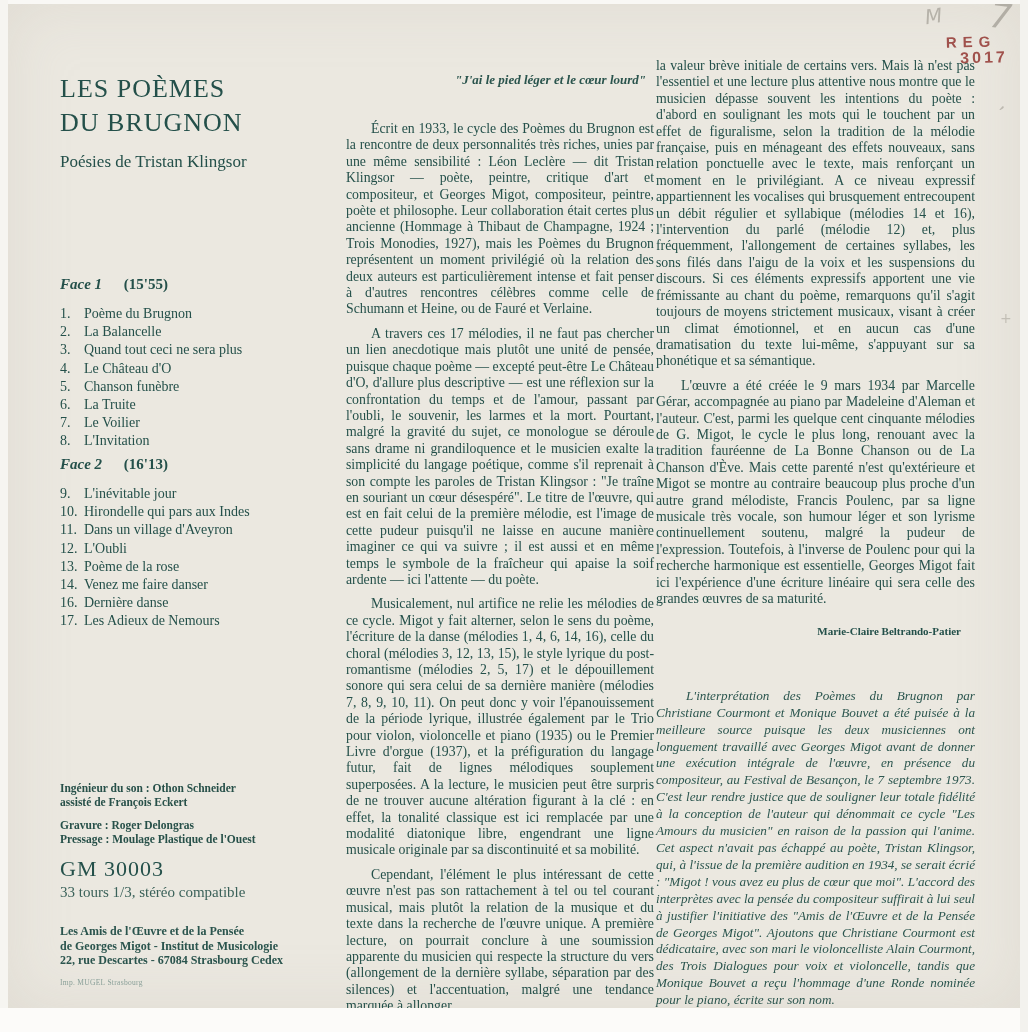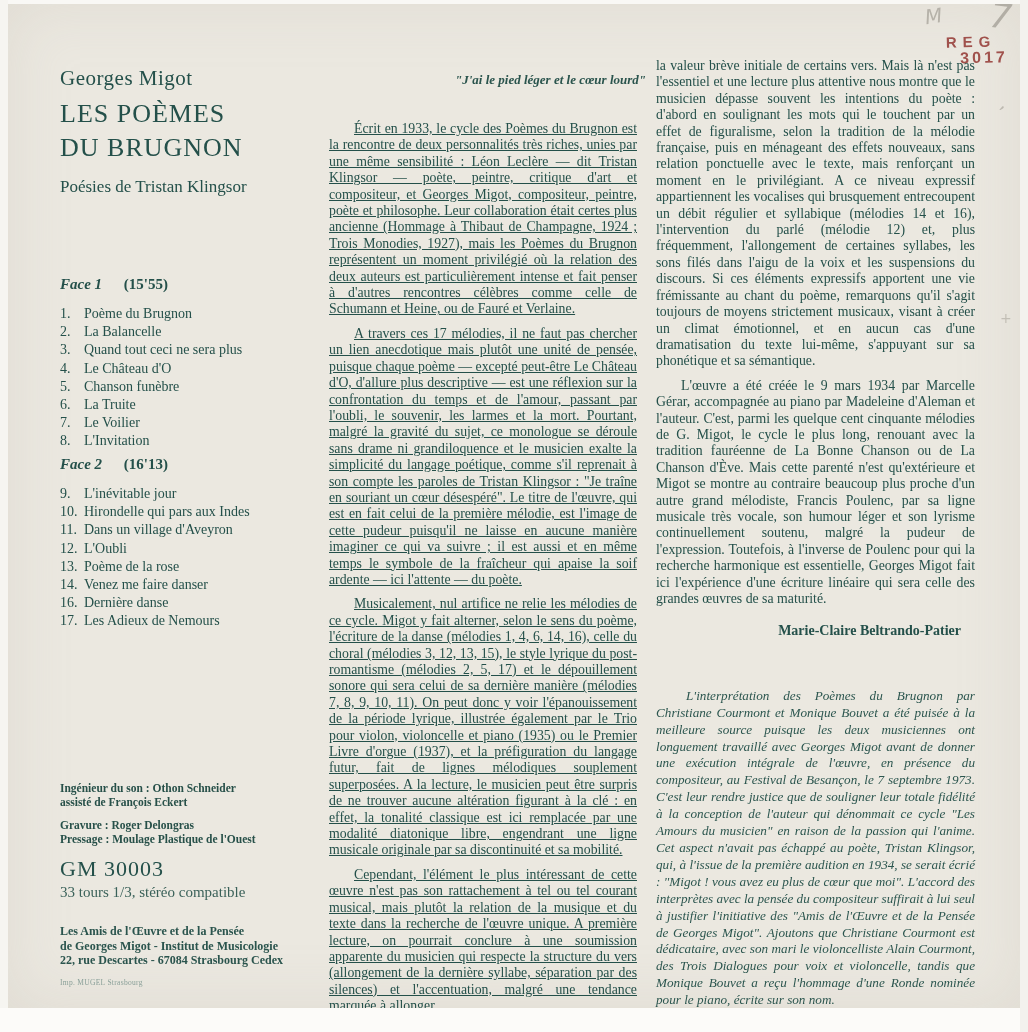--- a/index.html
+++ b/index.html
@@ -35,26 +35,26 @@
   .catalog .num{font-size:22px;letter-spacing:1px;}
   .catalog .fmt{font-size:15px;margin-top:2px;color:#3a6159;}
   .publisher{position:absolute;left:60px;top:924px;font-size:12px;font-weight:bold;line-height:14.5px;color:#2a544d;}
   .printer{position:absolute;left:60px;top:978px;font-size:7.5px;color:#8aa099;letter-spacing:.3px;}
   
   .epigraph{
     position:absolute;left:338px;top:72px;width:308px;
     text-align:right;font-style:italic;font-weight:bold;font-size:13px;color:#2a544d;
   }
   .col{position:absolute;font-size:13.8px;line-height:16.4px;text-align:justify;}
-  .col-mid{left:329px;top:121px;width:308px;text-decoration:underline;}
+  .col-mid{left:346px;top:121px;width:308px;}
   .col-right{left:656px;top:58px;width:319px;}
   .col p{margin:0 0 8px 0;text-indent:25px;}
   .col p.noindent{text-indent:0;}
   .sig{
-    text-align:right;font-size:14px;font-weight:bold;margin-top:16px;
+    text-align:right;font-size:11px;font-weight:bold;margin-top:16px;
     padding-right:14px;text-indent:0;
   }
   .note{
     margin-top:48px;font-style:italic;font-size:13.2px;line-height:16.9px;
     color:#2c564f;
   }
   .note p{text-indent:30px;margin:0;}
   .note .sig{font-size:14px;padding-right:48px;margin-top:14px;}
   
   .stamp{
@@ -84,21 +84,20 @@
 <div class="pencil mark-m">M</div>
 <div class="pencil mark-7">7</div>
 <div class="pencil mark-comma">,</div>
 <div class="pencil mark-plus">+</div>
 <div class="stamp">
   <div>REG</div>
   <div class="l2">3017</div>
 </div>
 
 <div class="left-col">
-  <div class="composer">Georges Migot</div>
   <div class="album-title">
     <div>LES POÈMES</div>
     <div>DU BRUGNON</div>
   </div>
   <div class="subtitle">Poésies de Tristan Klingsor</div>
   <div class="performers">
   </div>
 </div>
 
 <div class="facelist face1">

